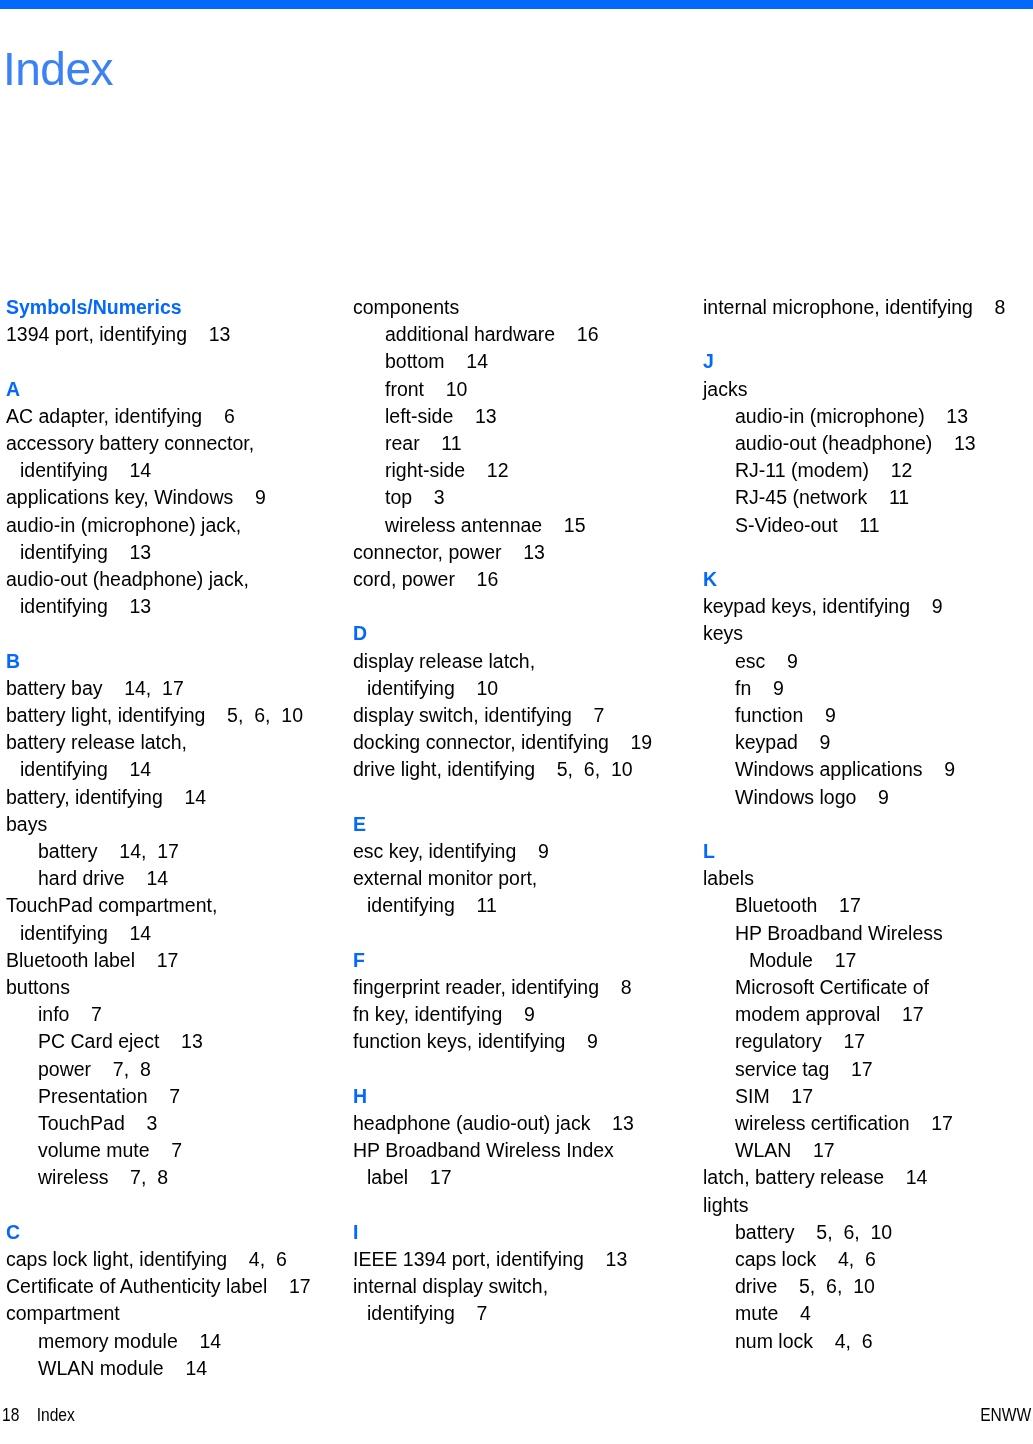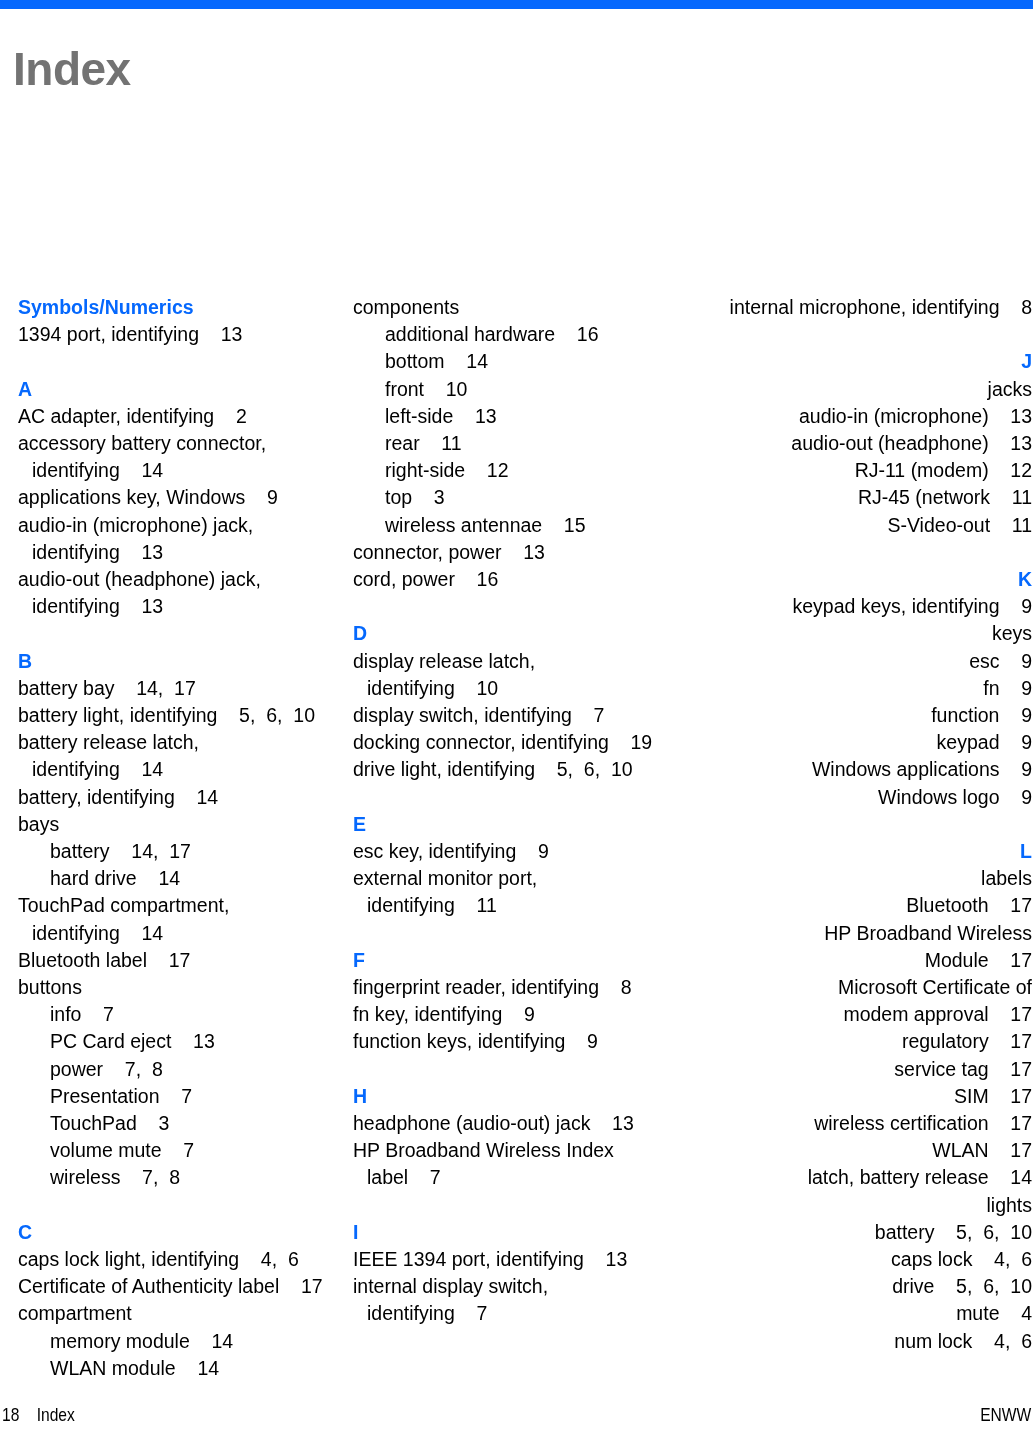--- a/index.html
+++ b/index.html
@@ -22,46 +22,46 @@
     left: 0;
     top: 0;
     width: 1033px;
     height: 9px;
     background: #0568fd;
   }
 
   
   #page-title {
     position: absolute;
-    left: 13px;
+    left: 3px;
     top: 14px;
     font-size: 46px;
-    font-weight: bold;
+    font-weight: normal;
     letter-spacing: -0.5px;
-    color: #737373;
+    color: #3b82f6;
     line-height: 1.05;
   }
 
   
   #index-body {
     position: absolute;
     left: 0;
     top: 294px;
     width: 1033px;
     display: flex;
     align-items: flex-start;
   }
   .index-column {
     width: 344px;
     flex: 0 0 344px;
     box-sizing: border-box;
   }
-  .index-column.col-1 { padding-left: 18px; }
+  .index-column.col-1 { padding-left: 6px; }
   .index-column.col-2 { padding-left: 9px; }
-  .index-column.col-3 { padding-left: 15px; text-align: right; }
+  .index-column.col-3 { padding-left: 15px; }
 
   .idx-line {
     font-size: 19.5px;
     line-height: 27.2px;
     white-space: pre;
     color: #000000;
   }
 
   
   .idx-line.letter {
@@ -115,21 +115,21 @@
 <div id="top-rule"></div>
 
 <h1 id="page-title">Index</h1>
 
 <div id="index-body">
     <div class="index-column col-1">
       <div class="idx-line letter">Symbols/Numerics</div>
       <div class="idx-line lvl0">1394 port, identifying    13</div>
       <div class="idx-line spacer"></div>
       <div class="idx-line letter">A</div>
-      <div class="idx-line lvl0">AC adapter, identifying    2</div>
+      <div class="idx-line lvl0">AC adapter, identifying    6</div>
       <div class="idx-line lvl0">accessory battery connector,</div>
       <div class="idx-line cont0">identifying    14</div>
       <div class="idx-line lvl0">applications key, Windows    9</div>
       <div class="idx-line lvl0">audio-in (microphone) jack,</div>
       <div class="idx-line cont0">identifying    13</div>
       <div class="idx-line lvl0">audio-out (headphone) jack,</div>
       <div class="idx-line cont0">identifying    13</div>
       <div class="idx-line spacer"></div>
       <div class="idx-line letter">B</div>
       <div class="idx-line lvl0">battery bay    14,  17</div>
@@ -185,21 +185,21 @@
       <div class="idx-line cont0">identifying    11</div>
       <div class="idx-line spacer"></div>
       <div class="idx-line letter">F</div>
       <div class="idx-line lvl0">fingerprint reader, identifying    8</div>
       <div class="idx-line lvl0">fn key, identifying    9</div>
       <div class="idx-line lvl0">function keys, identifying    9</div>
       <div class="idx-line spacer"></div>
       <div class="idx-line letter">H</div>
       <div class="idx-line lvl0">headphone (audio-out) jack    13</div>
       <div class="idx-line lvl0">HP Broadband Wireless Index</div>
-      <div class="idx-line cont0">label    7</div>
+      <div class="idx-line cont0">label    17</div>
       <div class="idx-line spacer"></div>
       <div class="idx-line letter">I</div>
       <div class="idx-line lvl0">IEEE 1394 port, identifying    13</div>
       <div class="idx-line lvl0">internal display switch,</div>
       <div class="idx-line cont0">identifying    7</div>
     </div>
     <div class="index-column col-3">
       <div class="idx-line lvl0">internal microphone, identifying    8</div>
       <div class="idx-line spacer"></div>
       <div class="idx-line letter">J</div>

